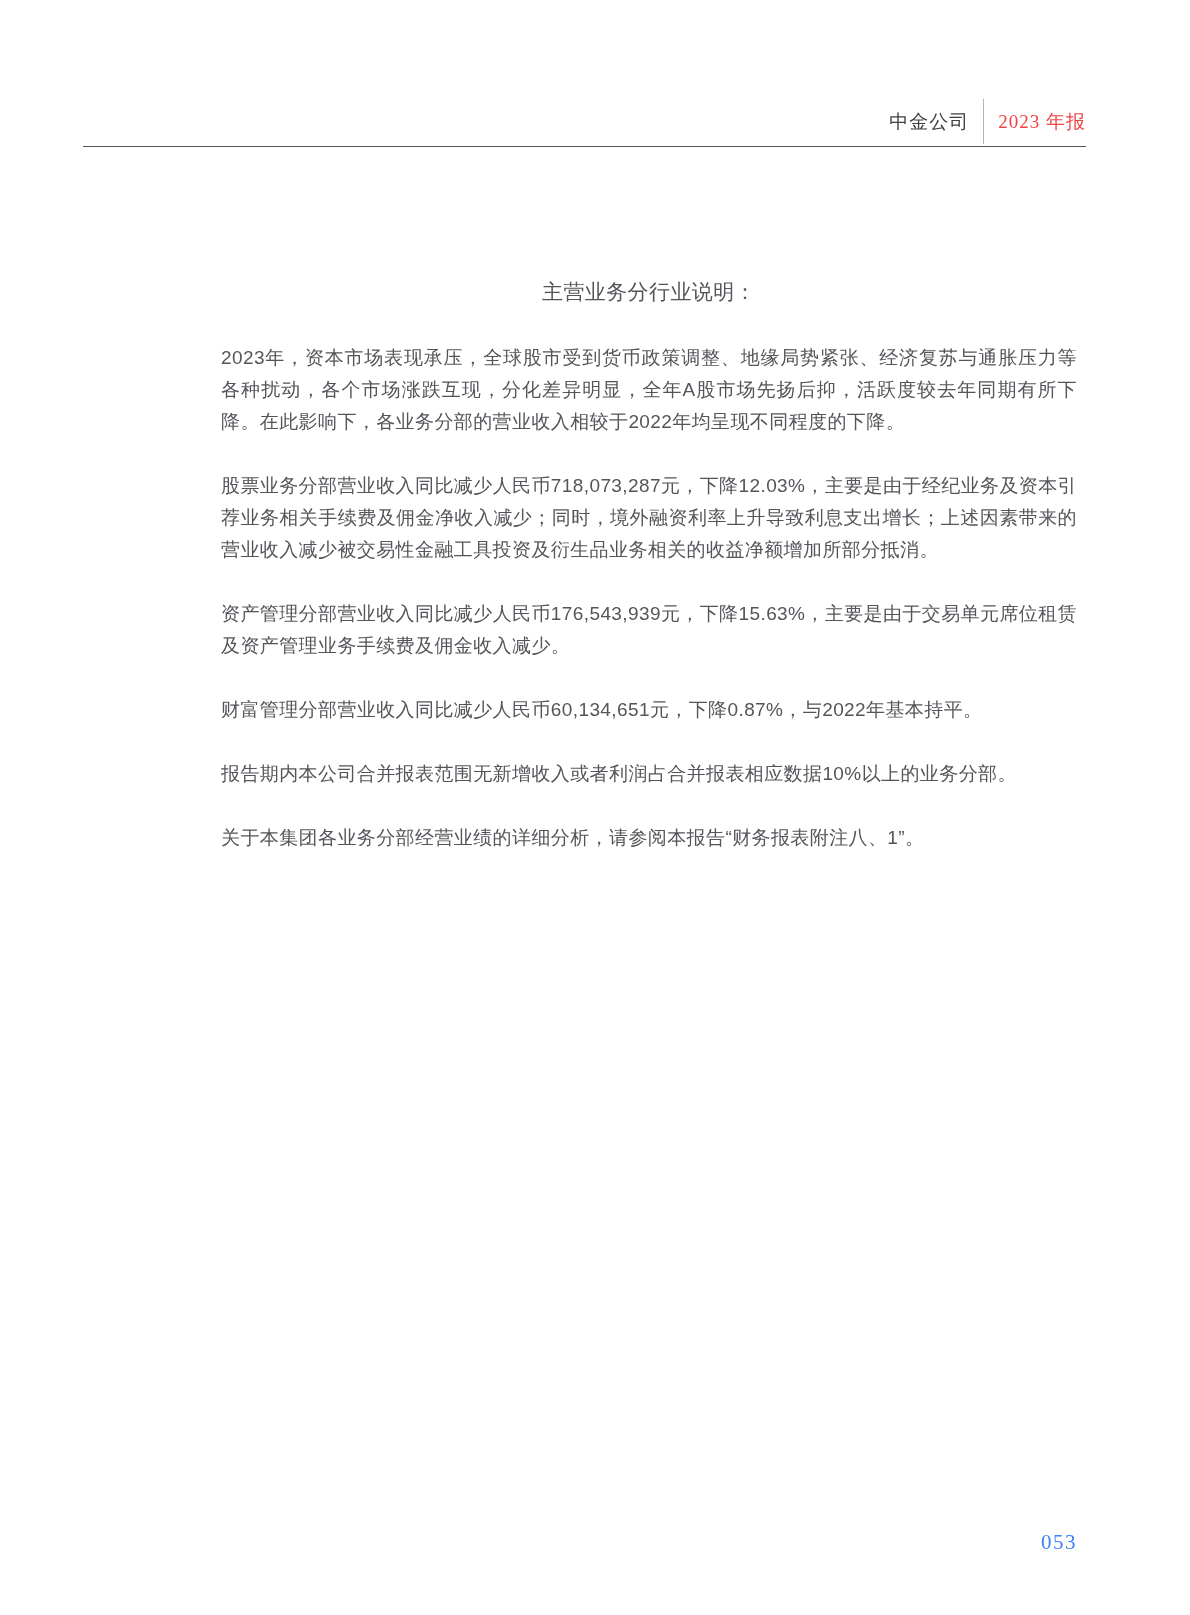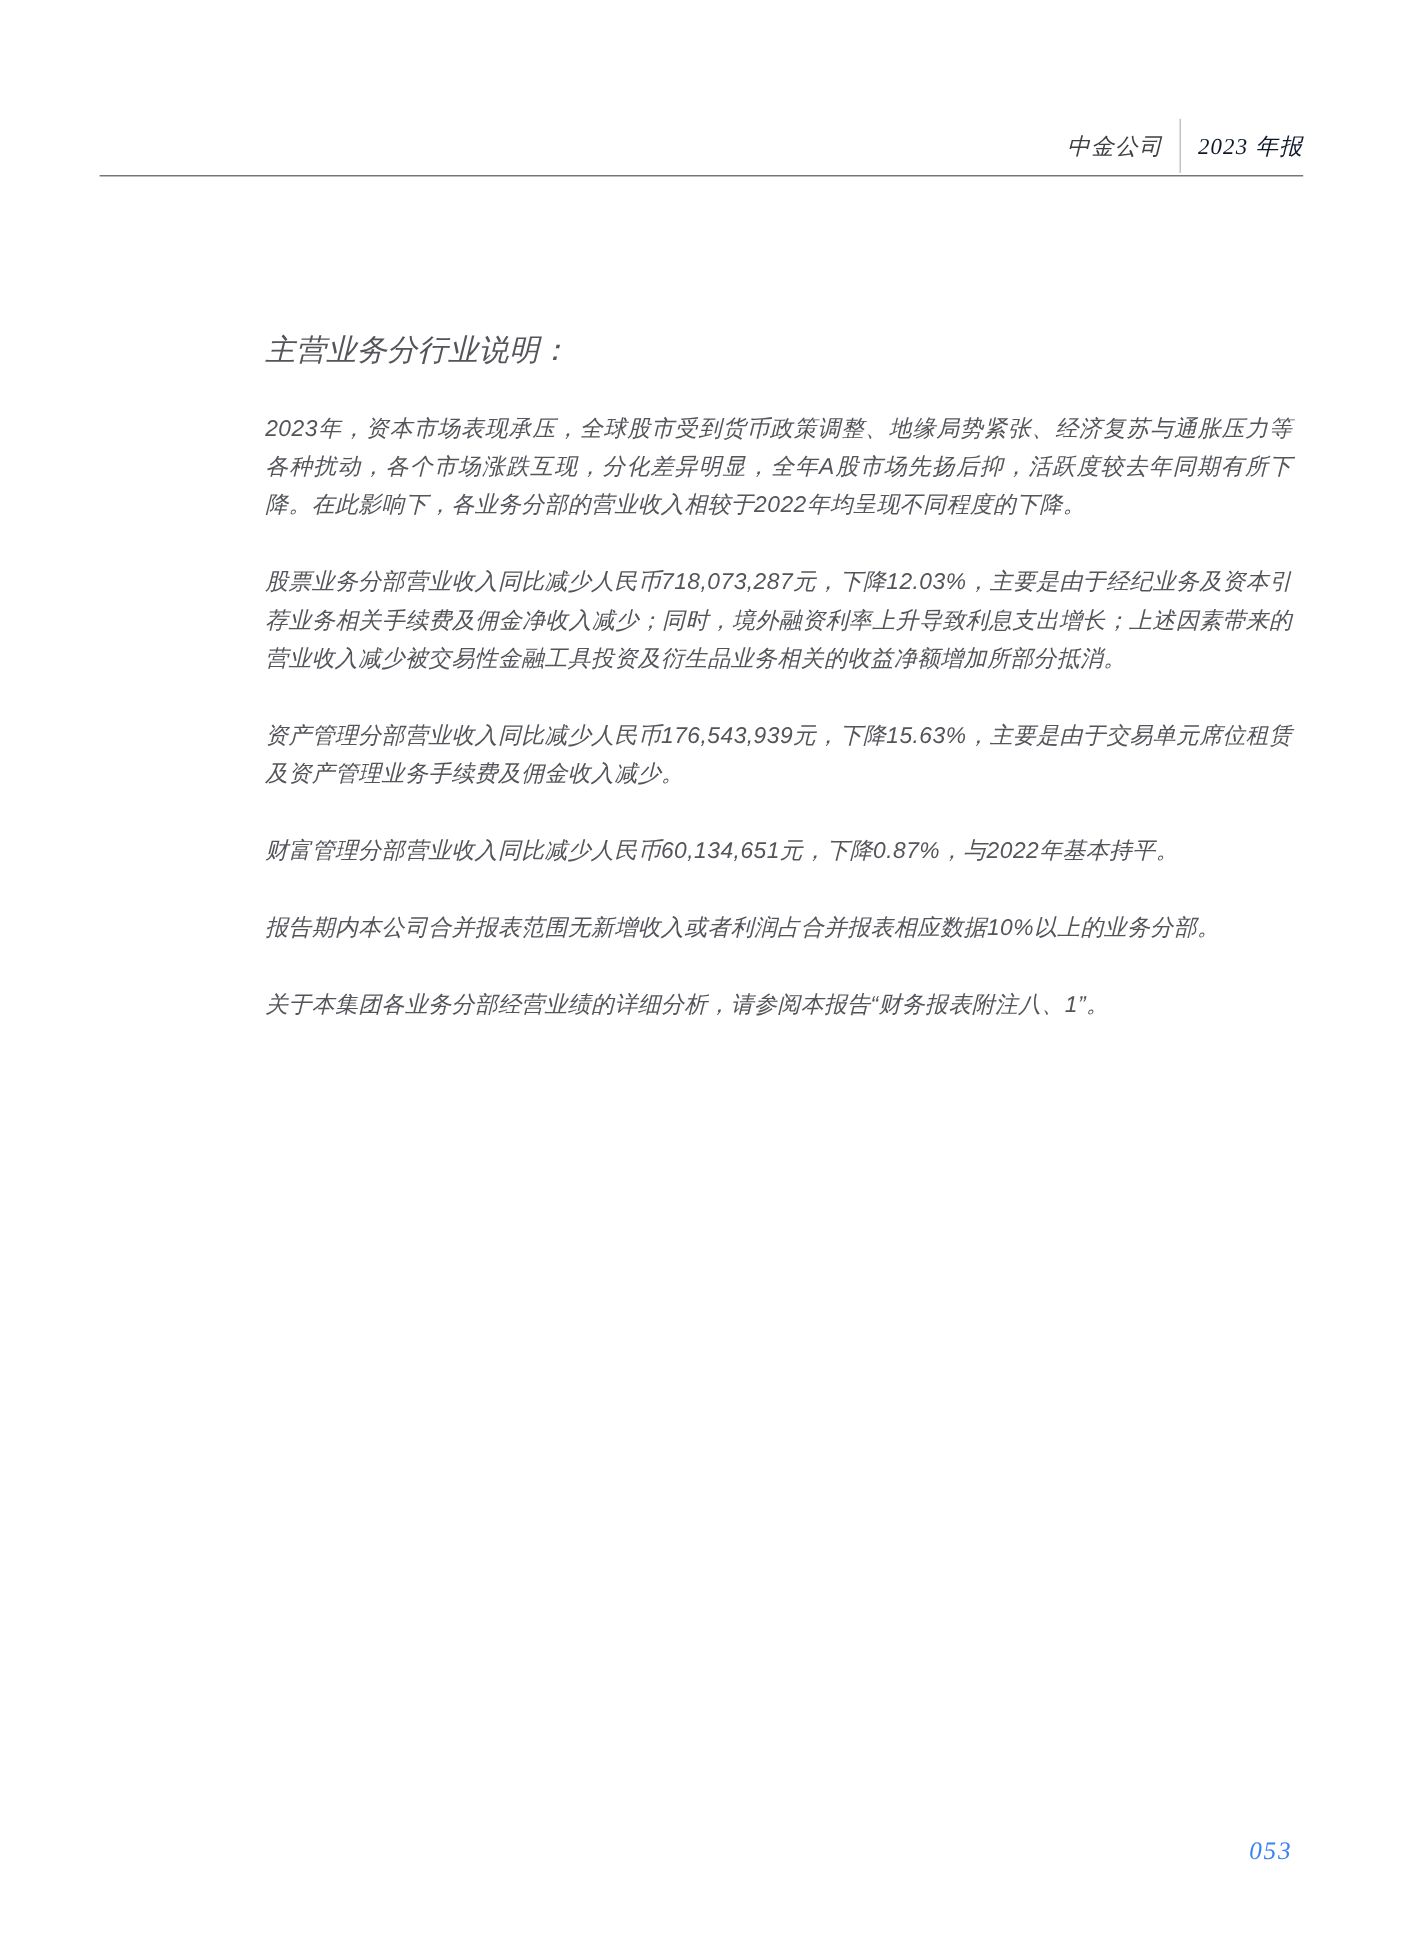--- a/index.html
+++ b/index.html
@@ -6,41 +6,40 @@
   body {
     width: 1190px; height: 1615px;
     background: #ffffff;
     font-family: "Liberation Sans", "DejaVu Sans", sans-serif;
   }
   .page {
     position: relative;
     width: 1190px; height: 1615px;
     background: #ffffff;
     overflow: hidden;
-    font-style: italic;
   }
 
   
   .header-text {
     position: absolute;
     top: 99px; right: 104px;
     display: flex;
     align-items: center;
     gap: 14px;
     font-family: "Liberation Serif", "DejaVu Serif", serif;
     font-size: 19px;
     letter-spacing: 1px;
     height: 45px;
   }
   .header-company { color: #3f4044; }
   .header-divider {
     width: 1px; height: 45px;
     background: #b4b4b6;
   }
-  .header-edition { color: #0f172a; }
+  .header-edition { color: #ef4444; }
   .header-rule {
     position: absolute;
     top: 146px; left: 83px;
     width: 1003px; height: 1px;
     background: #54555a;
   }
 
   
   .content {
     position: absolute;
@@ -48,26 +47,26 @@
     width: 856px;
     color: #54555a;
     font-size: 19px;
     line-height: 32px;
     text-align: justify;
     text-justify: inter-ideograph;
     letter-spacing: 0.4px;
     font-weight: 400;
   }
   .content h2 {
-    font-size: 25px;
+    font-size: 21px;
     font-weight: 400;
     color: #54555a;
     margin: 0 0 34px 0;
     line-height: 32px;
-    text-align: left;
+    text-align: center;
   }
   .content p {
     margin: 0 0 32px 0;
   }
   .content p:last-child { margin-bottom: 0; }
 
   
   .page-number {
     position: absolute;
     top: 1530px; right: 113px;

